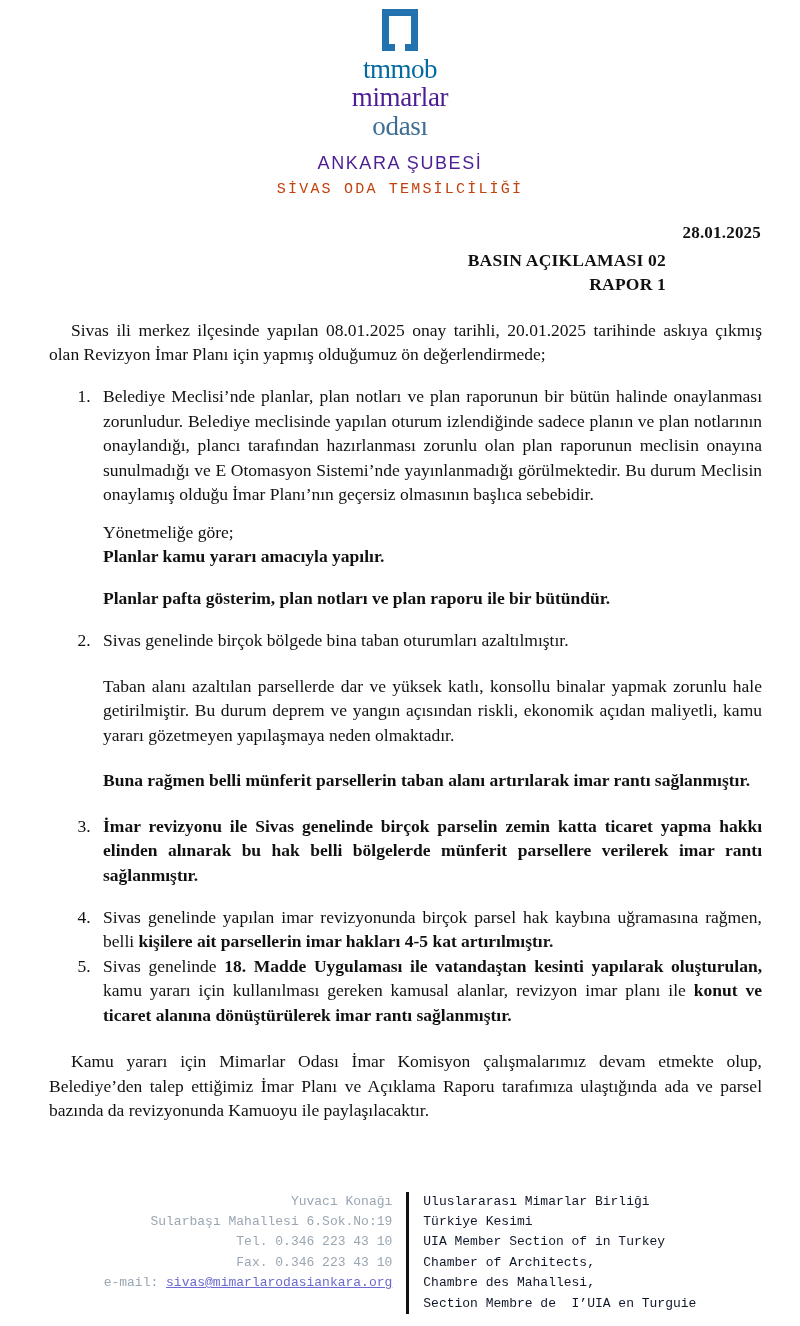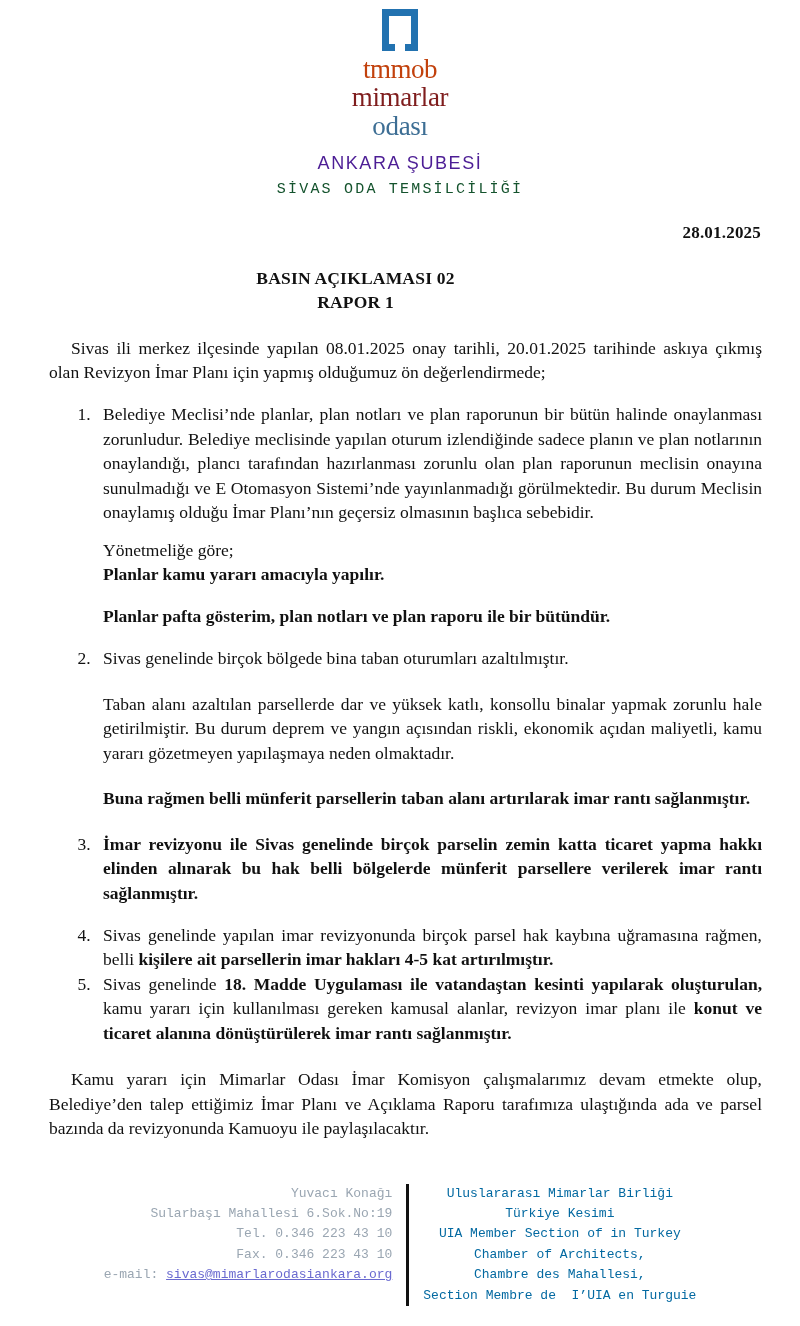--- a/index.html
+++ b/index.html
@@ -34,29 +34,29 @@
     margin: 0 auto 4px auto;
     position: relative;
   }
   .logo-mark svg { display: block; }
 
   .logo-tmmob {
     font-family: "Liberation Serif", serif;
     font-size: 27px;
     line-height: 1.0;
     letter-spacing: -0.5px;
-    color: #c2410c;
+    color: #0369a1;
     font-weight: 400;
   }
   .logo-mimarlar {
     font-family: "Liberation Serif", serif;
     font-size: 27px;
     line-height: 1.08;
     letter-spacing: -0.3px;
-    color: #7f1d1d;
+    color: #4c1d95;
     font-weight: 400;
   }
   .logo-odasi {
     font-family: "Liberation Serif", serif;
     font-size: 27px;
     line-height: 1.08;
     letter-spacing: -0.3px;
     color: #3d6e94;
     font-weight: 400;
     margin-bottom: 12px;
@@ -65,42 +65,42 @@
     font-family: "Liberation Sans", sans-serif;
     font-size: 18px;
     letter-spacing: 1.6px;
     color: #4c1d95;
     margin-top: 10px;
   }
   .rep-line {
     font-family: "Liberation Mono", monospace;
     font-size: 15px;
     letter-spacing: 2.2px;
-    color: #14532d;
+    color: #c2410c;
     margin-top: 7px;
   }
 
   
   .content {
     padding: 0 34px 0 45px;
   }
   .doc-date {
     text-align: right;
     font-weight: bold;
     font-size: 17px;
     margin-top: 25px;
     padding-right: 5px;
     letter-spacing: 0.2px;
   }
   .doc-title {
-    text-align: center;
+    text-align: right;
     font-weight: bold;
     font-size: 17.5px;
     line-height: 1.33;
-    margin-top: 24px;
+    margin-top: 6px;
     padding-right: 100px;
     letter-spacing: 0.2px;
   }
   .doc-title span { display: block; }
   .doc-title .sub { }
 
   
   .intro {
     margin-top: 22px;
     font-size: 17.5px;
@@ -145,44 +145,44 @@
     text-align: justify;
     text-indent: 22px;
     padding: 0 4px 0 4px;
   }
 
   
   .footer {
     position: absolute;
     left: 0;
     right: 0;
-    bottom: 20px;
+    bottom: 12px;
     display: flex;
     justify-content: center;
     align-items: stretch;
     font-family: "Liberation Mono", monospace;
     font-size: 13px;
     line-height: 1.57;
     color: #9aa6b2;
   }
   .footer-left {
     text-align: right;
     padding-right: 14px;
     white-space: pre;
   }
   .footer-divider {
     width: 3px;
     background: #111111;
     flex: none;
   }
   .footer-right {
-    text-align: center;
+    text-align: left;
     padding-left: 14px;
     white-space: pre;
-    color: #0369a1;
+    color: #0f172a;
   }
   .mail-row { white-space: pre; }
   .mail-link {
     color: #6a6ad0;
     text-decoration: underline;
   }
 </style>
 </head>
 <body>
 

